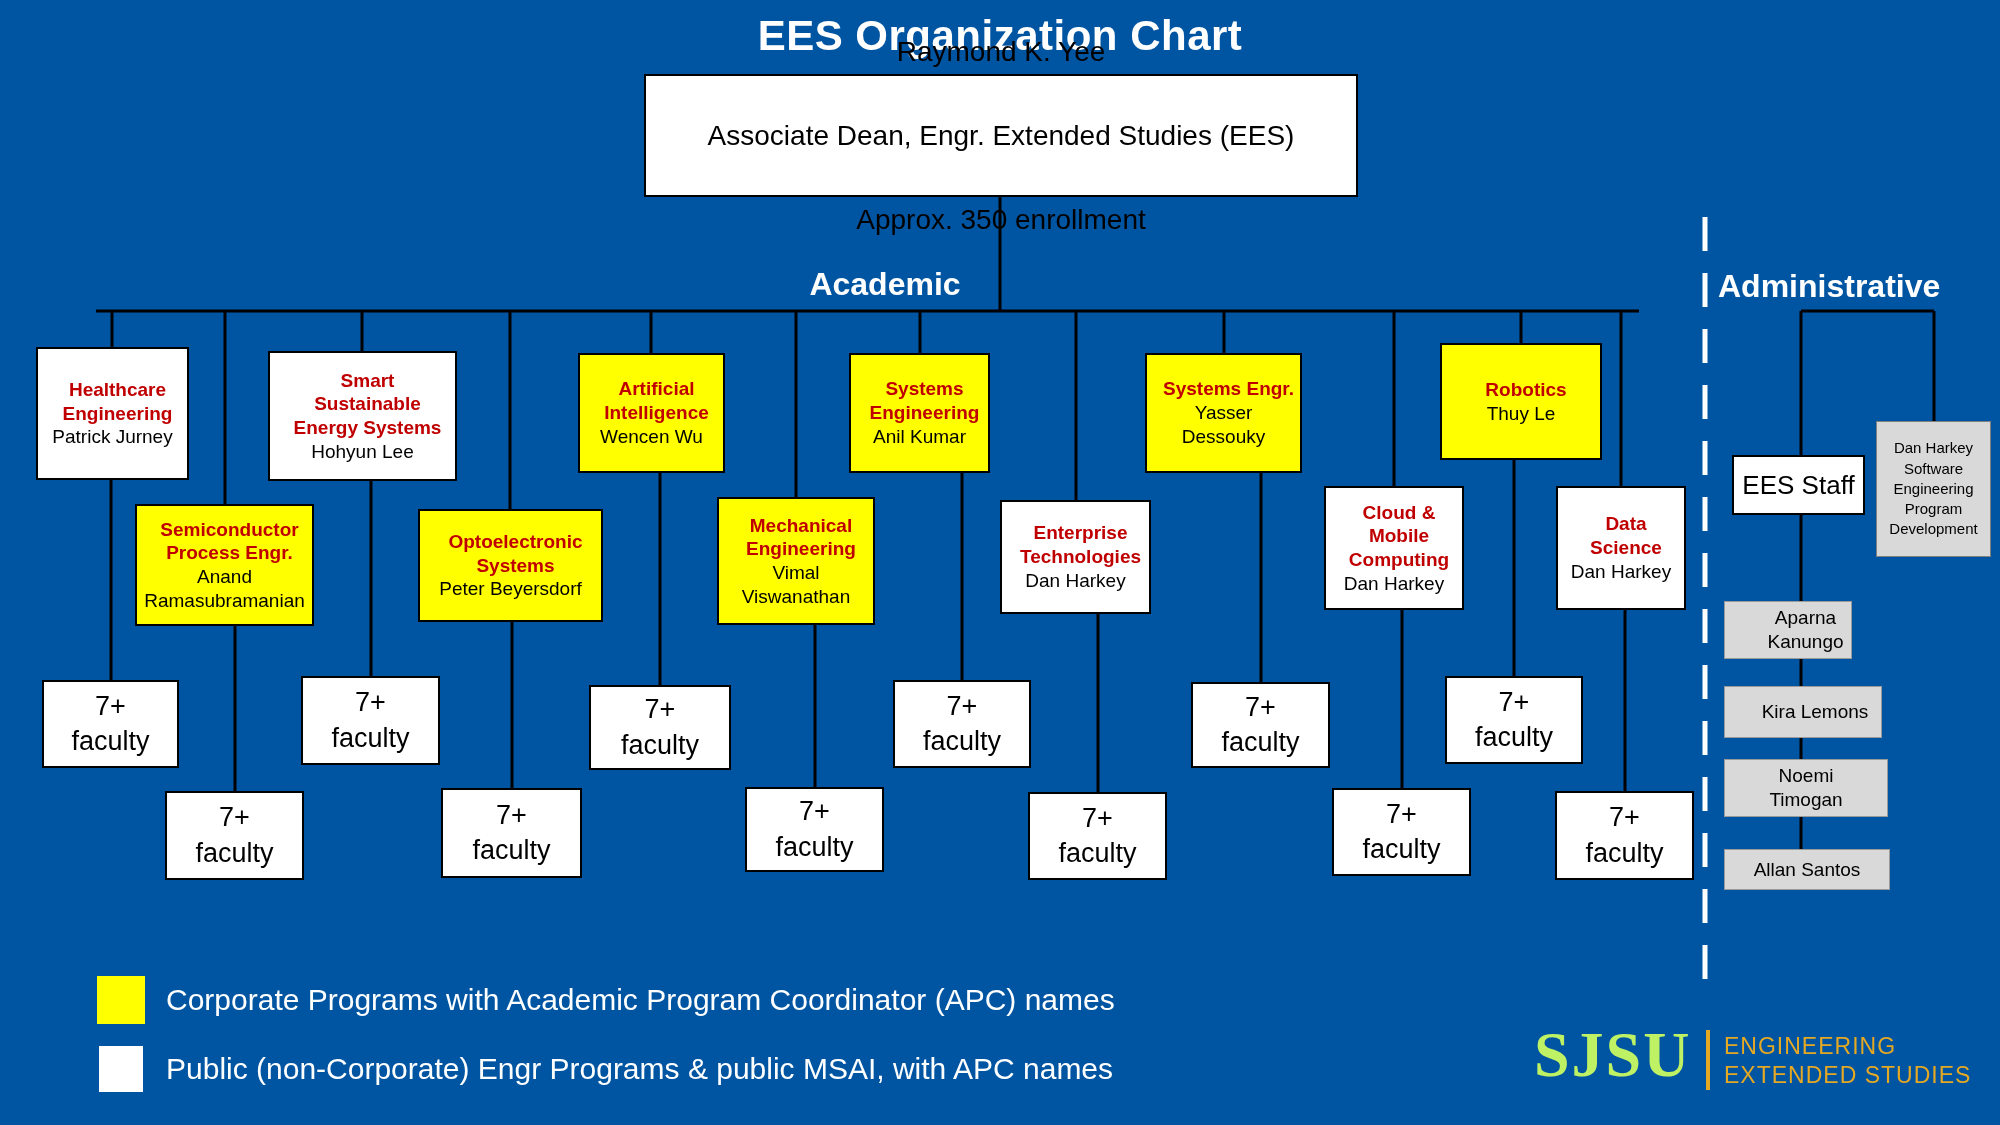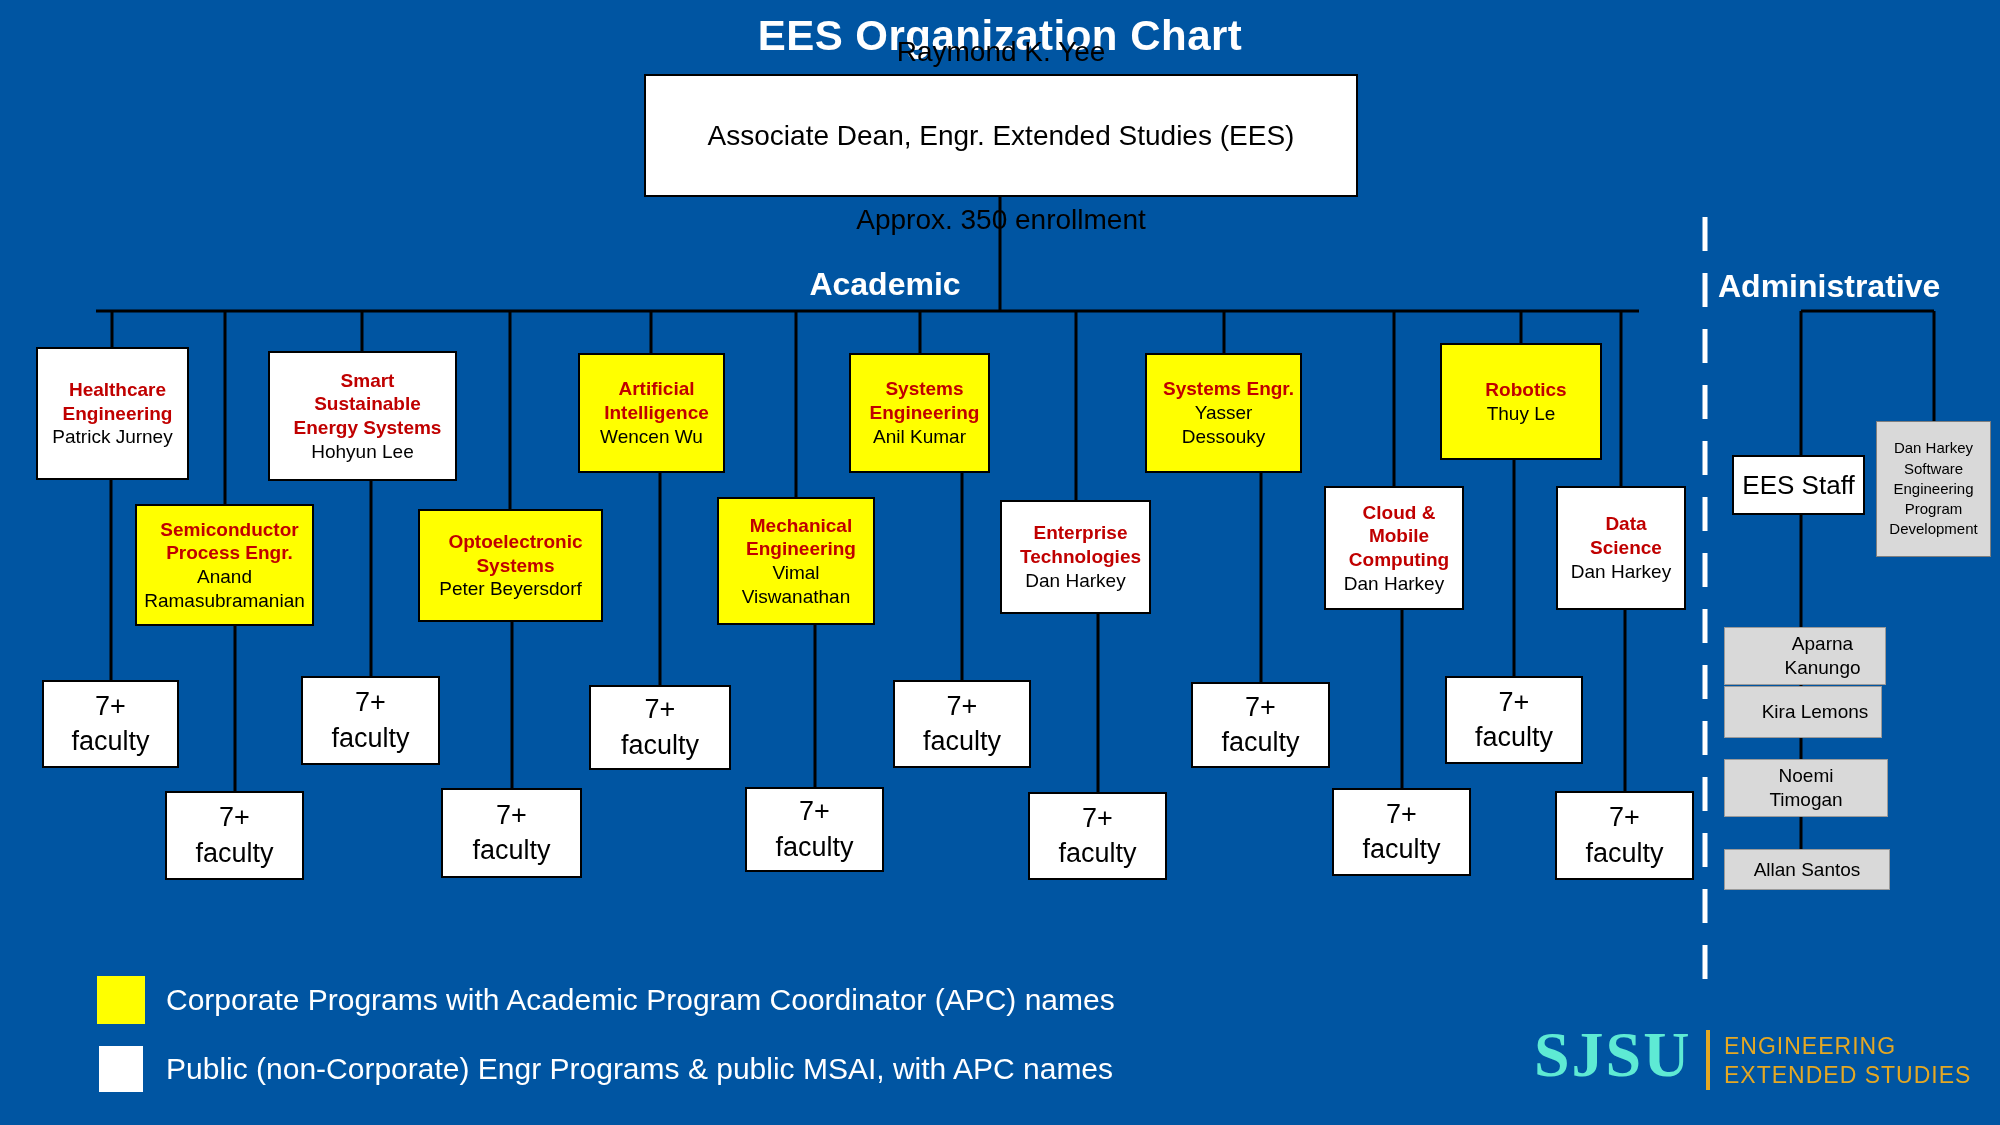--- a/index.html
+++ b/index.html
@@ -35,21 +35,21 @@
   .gray-box {
     position:absolute; background:#D9D9D9; border:1px solid #9a9a9a;
     display:flex; align-items:center; justify-content:center;
     text-align:center; white-space:pre-line; color:#000;
   }
   .dev-box { font-size:15px; line-height:1.35; border:1px solid #7f7f7f; }
   .staff-name { font-size:19px; line-height:1.25; }
   .legend-swatch { position:absolute; }
   .legend-text { position:absolute; color:#fff; font-size:30px; }
   .logo-wordmark {
-    position:absolute; color:#5eead4; font-family:"Liberation Serif", serif;
+    position:absolute; color:#bef264; font-family:"Liberation Serif", serif;
     font-weight:bold; font-size:64px; letter-spacing:2px;
   }
   .logo-bar { position:absolute; background:#E5A823; }
   .logo-caption { position:absolute; color:#E5A823; font-size:23px; letter-spacing:1px; line-height:1.25; }
 
   
   .p0 { left:36px;   top:347px; width:153px; height:133px; }
   .p1 { left:268px;  top:351px; width:189px; height:130px; }
   .p2 { left:578px;  top:353px; width:147px; height:120px; }
   .p3 { left:849px;  top:353px; width:141px; height:120px; }
@@ -72,21 +72,21 @@
   .f6 { left:165px;  top:791px; width:139px; height:89px; }
   .f7 { left:441px;  top:788px; width:141px; height:90px; }
   .f8 { left:745px;  top:787px; width:139px; height:85px; }
   .f9 { left:1028px; top:792px; width:139px; height:88px; }
   .f10{ left:1332px; top:788px; width:139px; height:88px; }
   .f11{ left:1555px; top:791px; width:139px; height:89px; }
 
   
   .ees-staff { left:1732px; top:455px; width:133px; height:60px; }
   .dev-box   { left:1876px; top:421px; width:115px; height:136px; }
-  .s0 { left:1724px; top:627px; width:162px; height:58px;padding-left:35px; }
+  .s0 { left:1724px; top:601px; width:128px; height:58px;padding-left:35px; }
   .s1 { left:1724px; top:686px; width:158px; height:52px;padding-left:24px; }
   .s2 { left:1724px; top:759px; width:164px; height:58px; }
   .s3 { left:1724px; top:849px; width:166px; height:41px; }
 </style>
 </head>
 <body>
 
 <div id="canvas">
 
   <svg class="lines" width="2000" height="1125" viewBox="0 0 2000 1125">

